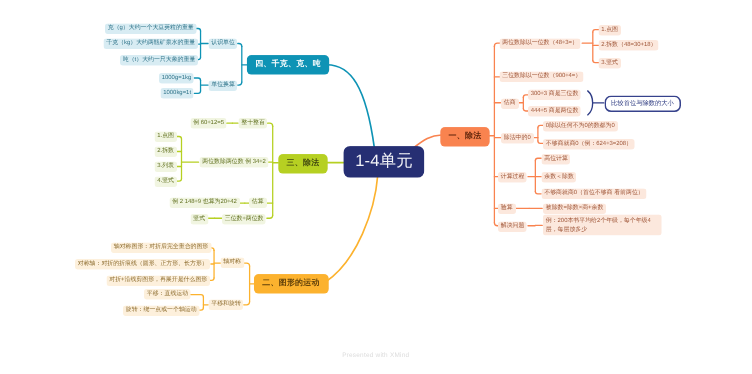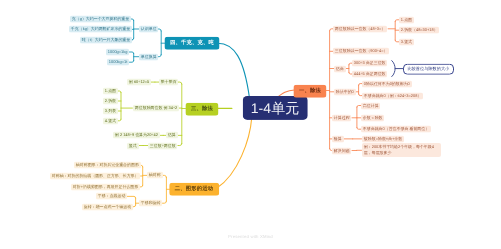--- a/index.html
+++ b/index.html
@@ -5,22 +5,22 @@
 <style>
   html,body{margin:0;padding:0;}
   body{width:501px;height:249px;background:#ffffff;overflow:hidden;
        font-family:"Liberation Sans",sans-serif;
        -webkit-font-smoothing:antialiased;text-rendering:geometricPrecision;}
   #stage{position:relative;width:501px;height:249px;}
   svg#links{position:absolute;left:0;top:0;width:501px;height:249px;}
   .node{position:absolute;box-sizing:border-box;white-space:nowrap;line-height:1;
         display:flex;align-items:center;justify-content:center;
         will-change:transform;}
-  .root{background:#262f73;color:#f2f3f7;font-size:14px;font-weight:400;
-        border-radius:4.5px;letter-spacing:.1px;padding:5.1px 7.9px;margin-left:19px;}
+  .root{background:#262f73;color:#f2f3f7;font-size:11px;font-weight:400;
+        border-radius:4.5px;letter-spacing:.1px;padding:5.1px 7.9px;}
   .main{font-weight:700;border-radius:3.2px;font-size:5.3px;letter-spacing:.18px;
         padding:3.65px 5.6px;}
   .m-teal  {background:#0e93b5;color:#ffffff;}
   .m-green {background:#b6d022;color:#3d4410;}
   .m-orange{background:#fcb22e;color:#60400a;}
   .m-coral {background:#f9834f;color:#5e240a;}
   .sub{font-size:3.95px;border-radius:1.9px;padding:1.45px 1.85px;}
   .s-teal  {background:#d8ecf3;color:#2e7389;}
   .s-green {background:#f1f5e1;color:#60701f;}
   .s-orange{background:#fdf0dc;color:#8d6c2e;}

